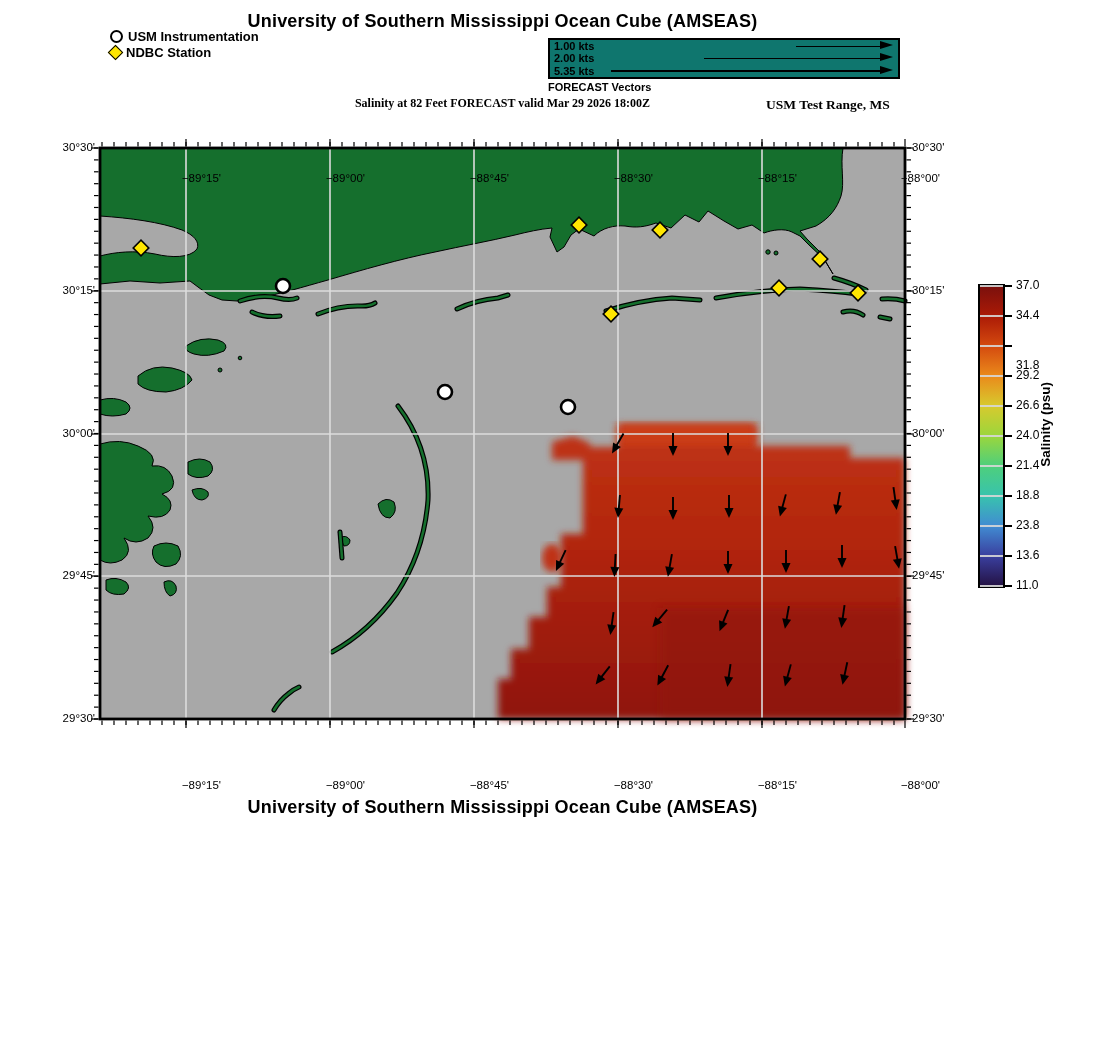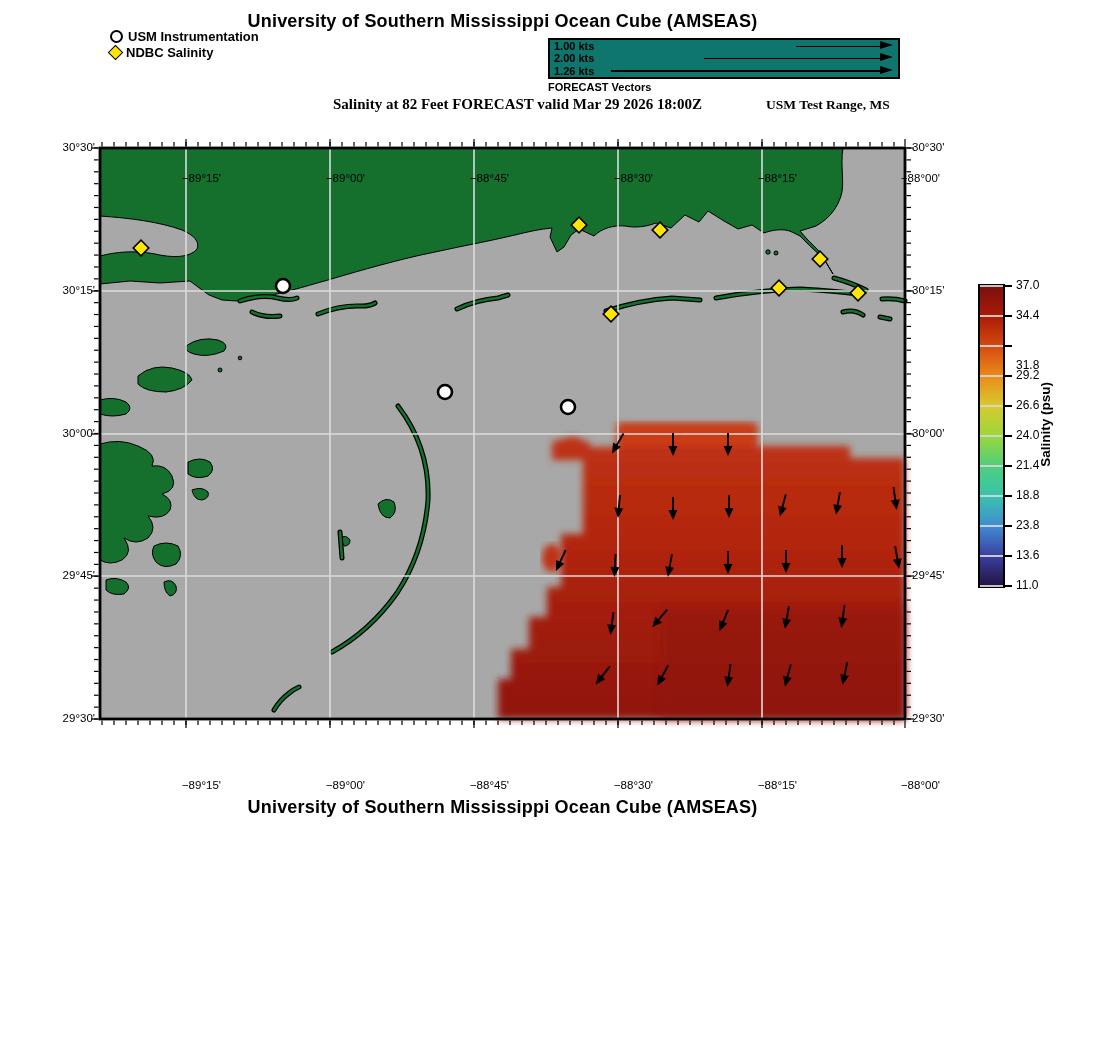--- a/index.html
+++ b/index.html
@@ -11,21 +11,21 @@
   .leg-row{display:flex;align-items:center;height:16px;}
   .leg-label{font-weight:bold;font-size:13px;margin-left:5px;}
   .leg-circle{width:9px;height:9px;border:2.5px solid #000;border-radius:50%;background:#fff;display:inline-block;}
   .leg-diamond{width:9px;height:9px;border:1.5px solid #000;background:#ffe600;display:inline-block;transform:rotate(45deg);}
   
   #vkey{left:548px;top:38px;width:344px;height:37px;border:2.5px solid #000;background:#0f766e;padding-left:4px;}
   .vkey-row{position:relative;height:12.3px;font-size:11px;font-weight:bold;line-height:12.3px;}
   .vkey-line{position:absolute;right:17px;top:5.5px;height:1.6px;background:#000;}
   .vkey-head{position:absolute;right:5px;top:1px;width:0;height:0;border-left:13px solid #000;border-top:4.5px solid transparent;border-bottom:4.5px solid transparent;}
   #vkey-caption{left:548px;top:81px;font-size:11px;font-weight:bold;}
-  #subtitle{width:1005px;left:0;top:96px;text-align:center;font-family:"Liberation Serif",serif;font-weight:bold;font-size:15px;padding-left:15px;}
+  #subtitle{width:1005px;left:0;top:96px;text-align:center;font-family:"Liberation Serif",serif;font-weight:bold;font-size:12px;}
   #region-label{left:766px;top:97px;font-family:"Liberation Serif",serif;font-weight:bold;font-size:13.5px;}
   
   .xlab{width:70px;margin-left:-35px;text-align:right;font-size:11.5px;margin-top:48px;}
   .ylab{width:55px;font-size:11.5px;}
   .ylab.left{text-align:right;}
   
   #map-svg{left:88px;top:136px;}
   .grid{stroke:#dcdcdc;stroke-width:1.6;}
   .tick{stroke:#000;stroke-width:1.2;}
   .land{fill:#156f2d;stroke:#000;stroke-width:1;}
@@ -50,28 +50,28 @@
 
 <div class="abs title" id="top-title">University of Southern Mississippi Ocean Cube (AMSEAS)</div>
 
 <div class="abs" id="legend">
   <div class="leg-row">
     <span class="leg-circle"></span>
     <span class="leg-label">USM Instrumentation</span>
   </div>
   <div class="leg-row">
     <span class="leg-diamond"></span>
-    <span class="leg-label">NDBC Salinity</span>
+    <span class="leg-label">NDBC Station</span>
   </div>
 </div>
 
 <div class="abs" id="vkey">
     <div class="vkey-row"><span>1.00 kts</span><span class="vkey-line" style="width: 85px;"></span><span class="vkey-head"></span></div>
     <div class="vkey-row"><span>2.00 kts</span><span class="vkey-line" style="width: 177px;"></span><span class="vkey-head"></span></div>
-    <div class="vkey-row"><span>1.26 kts</span><span class="vkey-line" style="width: 270px;"></span><span class="vkey-head"></span></div>
+    <div class="vkey-row"><span>5.35 kts</span><span class="vkey-line" style="width: 270px;"></span><span class="vkey-head"></span></div>
   </div>
 <div class="abs" id="vkey-caption">FORECAST Vectors</div>
 
 <div class="abs" id="subtitle">Salinity at 82 Feet FORECAST valid Mar 29 2026 18:00Z</div>
 <div class="abs" id="region-label">USM Test Range, MS</div>
 
 <svg class="abs" id="map-svg" width="829" height="595" viewBox="0 0 829 595">
   <defs>
     <linearGradient id="redgrad" x1="0" y1="276" x2="0" y2="571" gradientUnits="userSpaceOnUse">
       <stop offset="0" stop-color="#c03414"></stop>

